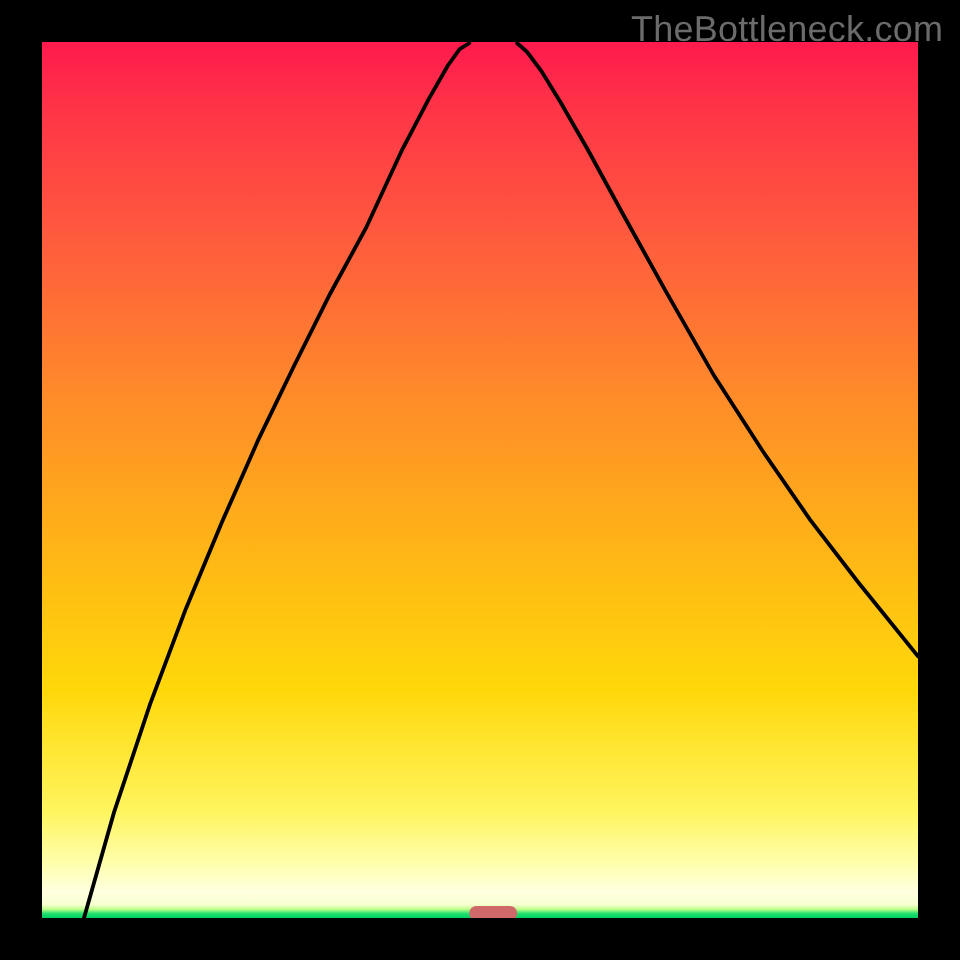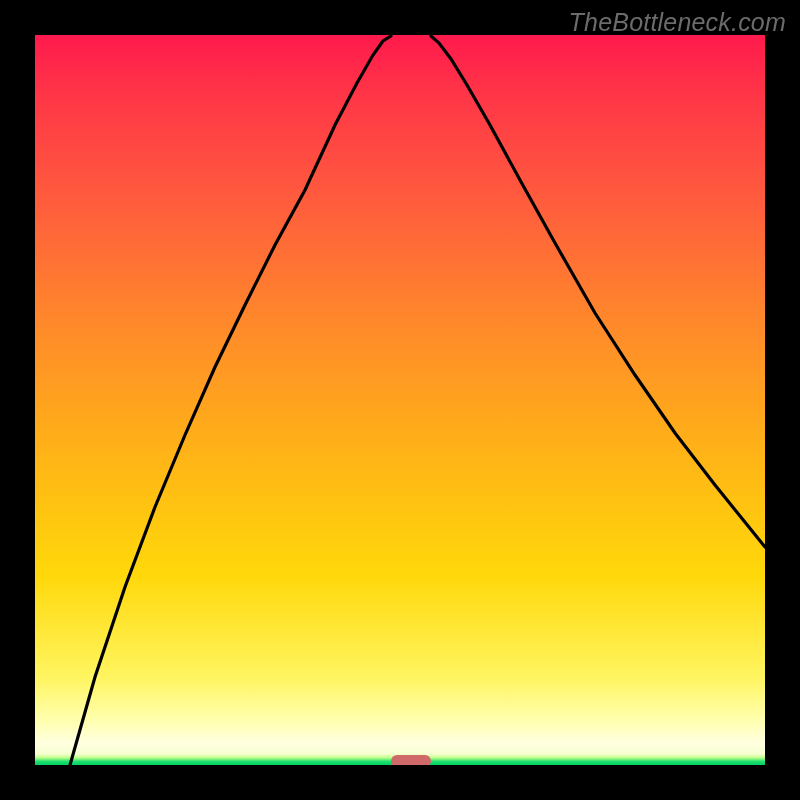--- a/index.html
+++ b/index.html
@@ -46,25 +46,24 @@
       #bfff8a 99%,
       #20e070 99.5%,
       #00d060 100%
     );
   }
   .watermark {
     position: absolute;
     top: 8px;
     right: 14px;
     color: #6b6b6b;
-    font-size: 25px;
+    font-size: 30px;
     font-weight: 500;
     letter-spacing: 0.2px;
     user-select: none;
-    font-style: italic;
   }
   svg.curves {
     position: absolute;
     inset: 0;
   }
   .marker {
     position: absolute;
     background: #d06a6a;
     border-radius: 6px;
   }

